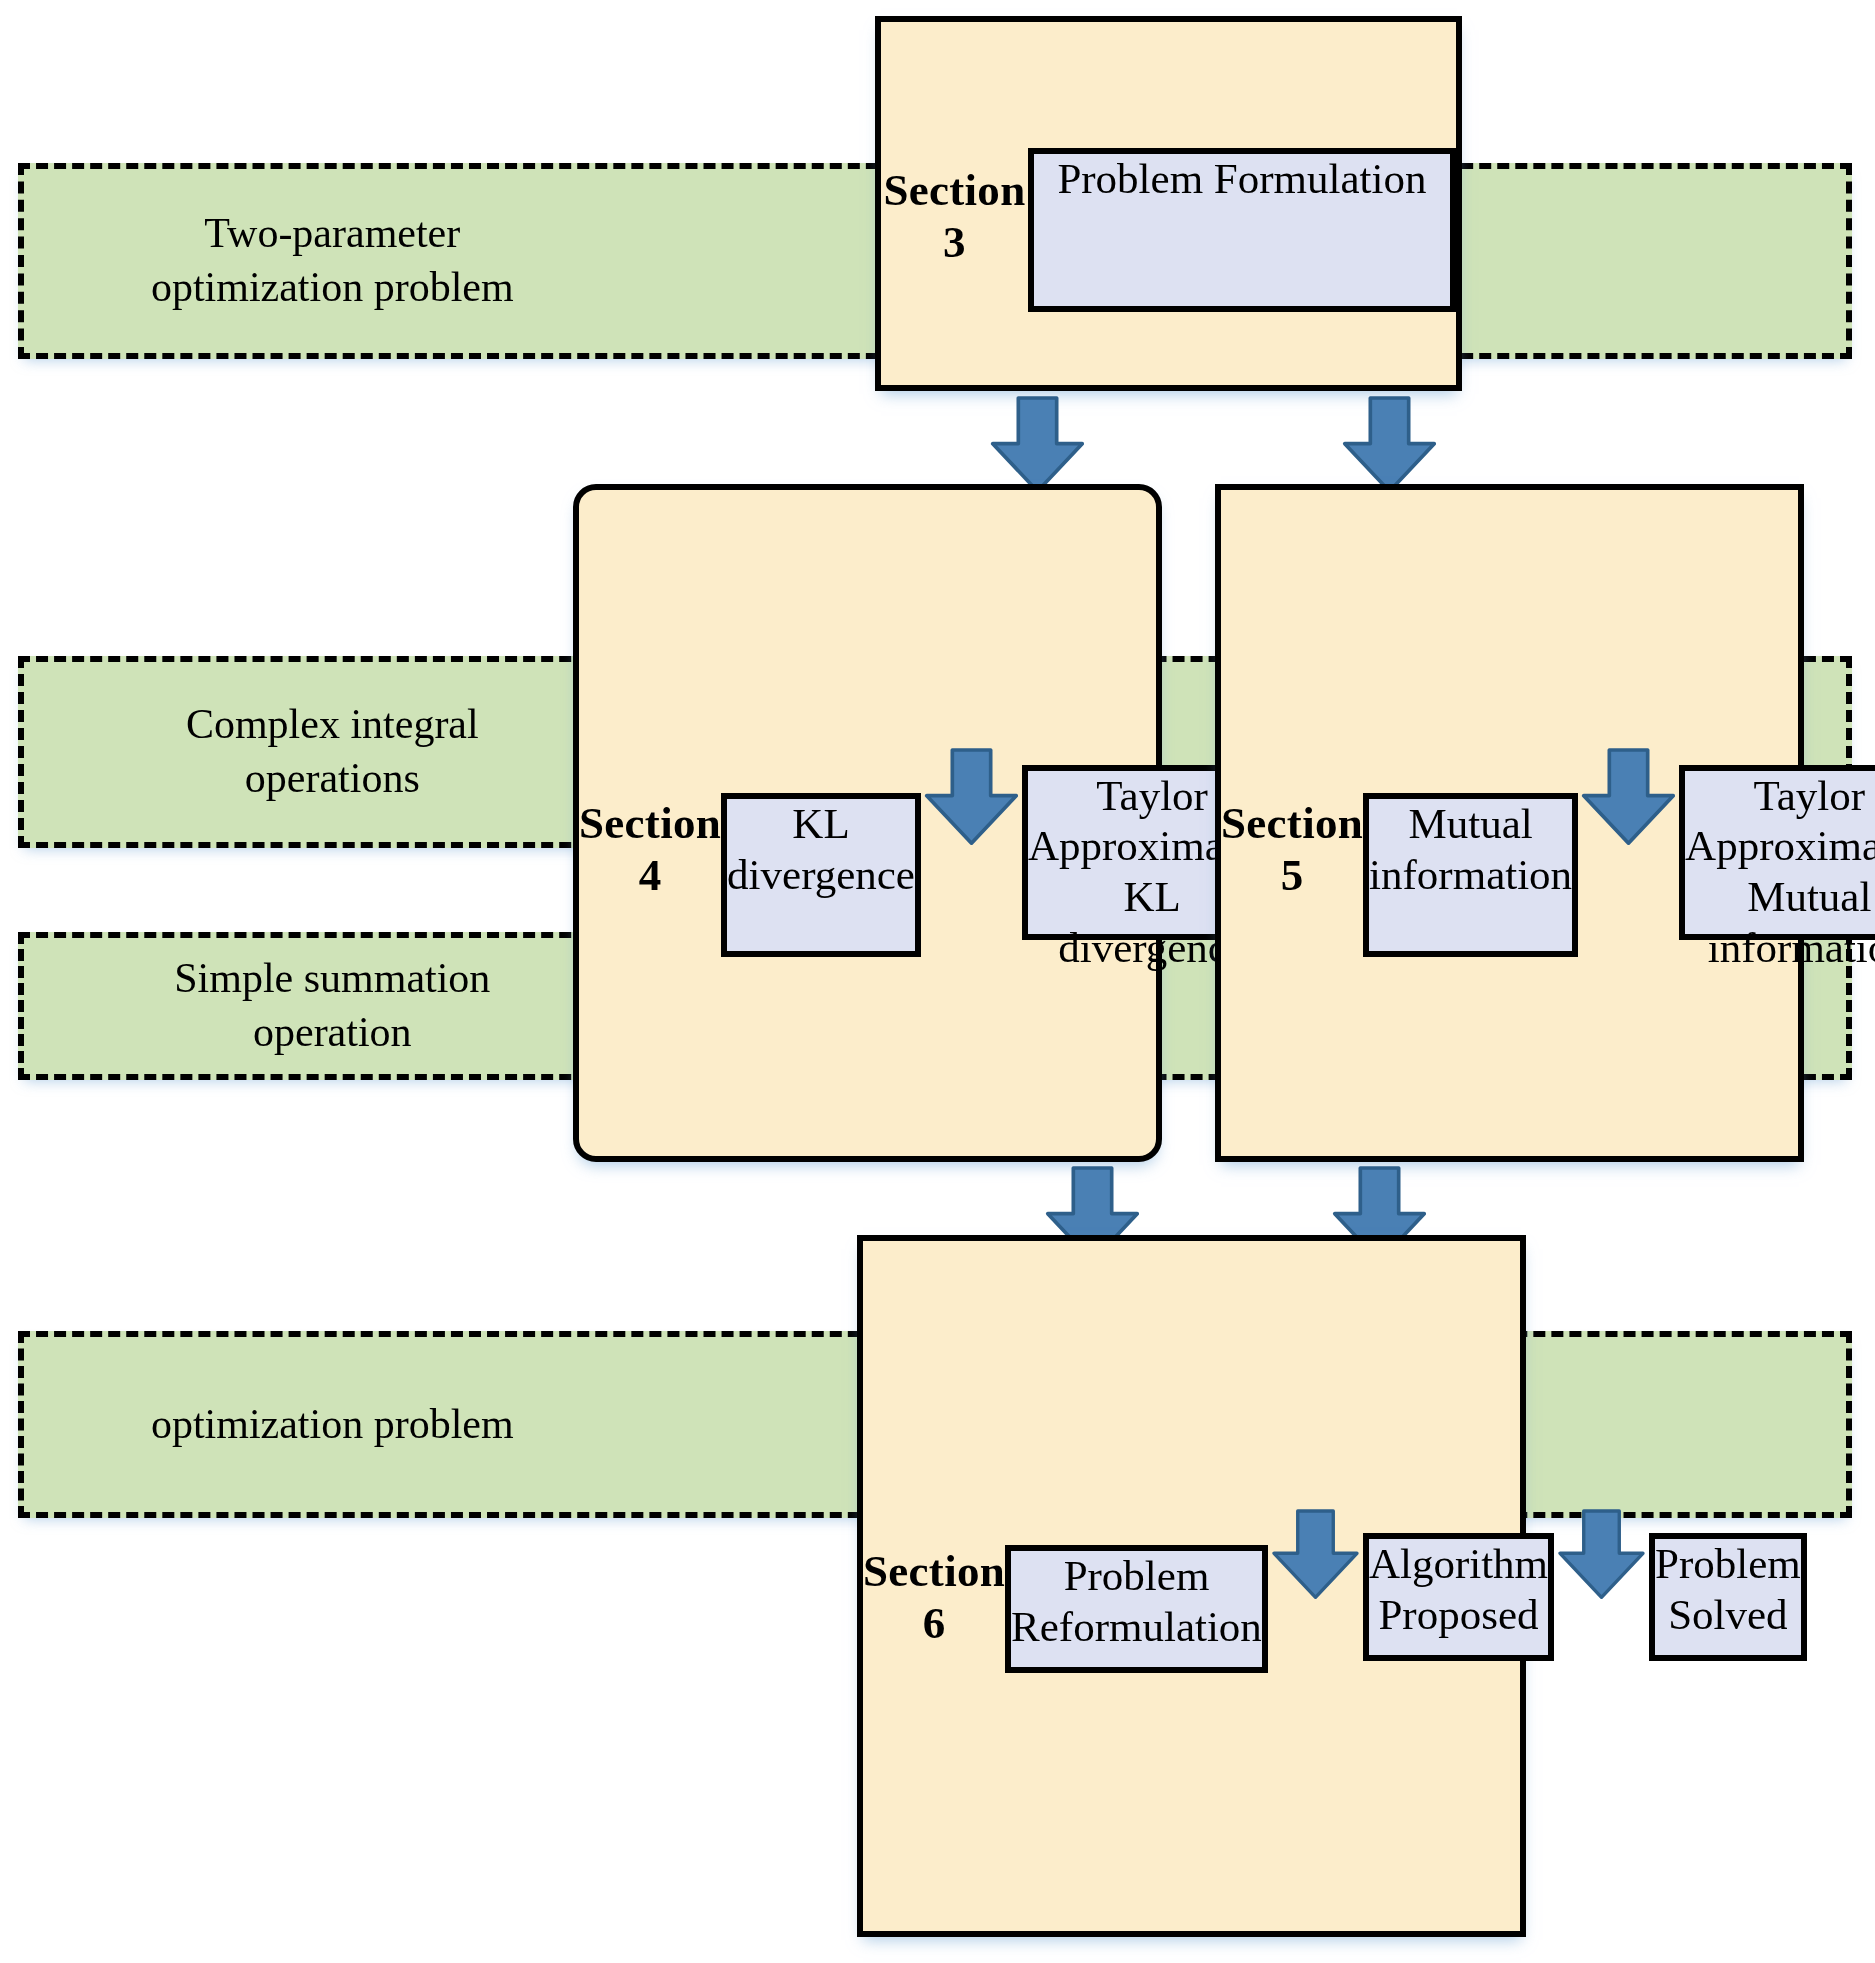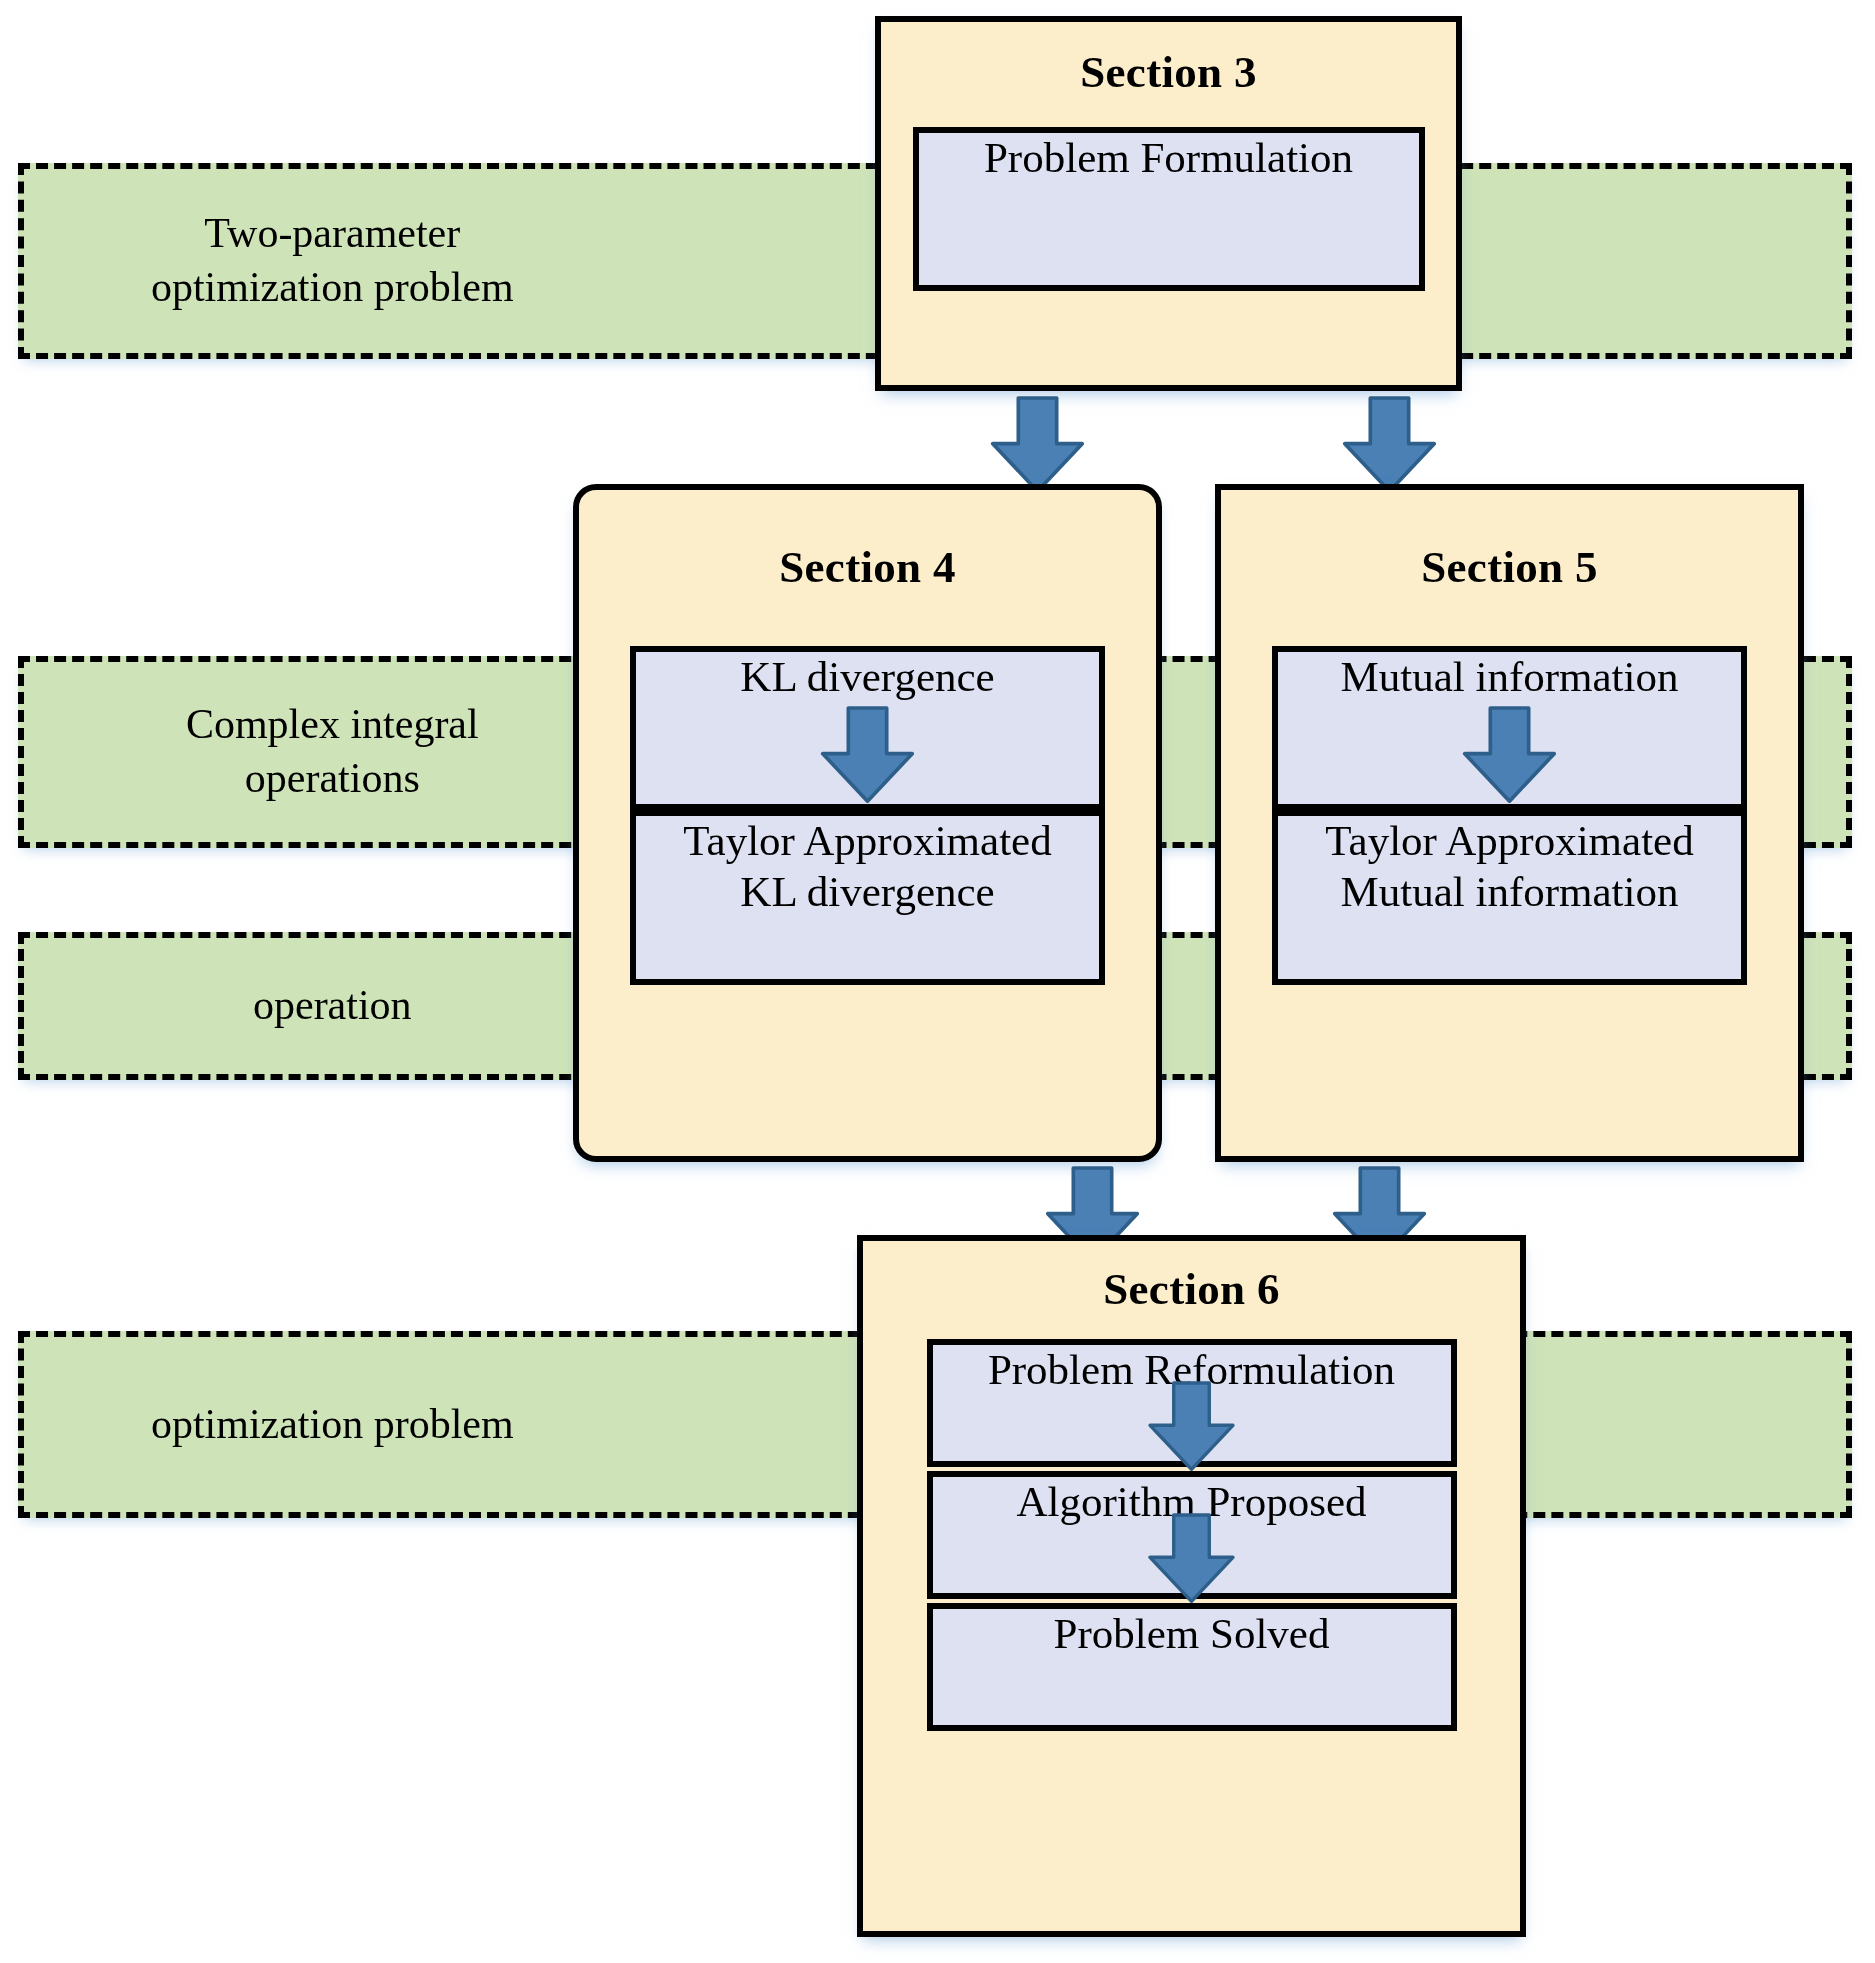--- a/index.html
+++ b/index.html
@@ -9,21 +9,21 @@
 
   
   .lane{position:absolute;background:#cfe3b8;border:6.4px dashed #000000;
         box-sizing:border-box;display:flex;align-items:center;
         box-shadow:0 7.3px 12.8px -5.5px rgba(120,170,215,.55);}
   .lane-label{width:585px;text-align:center;font-size:42px;line-height:1.28;
               padding-left:31px;box-sizing:border-box;}
 
   
   .section{position:absolute;background:#fcedcb;border:6.4px solid #000000;
-           box-sizing:border-box;display:flex;flex-direction:column;
+           box-sizing:border-box;display:flex;
            align-items:center;
            box-shadow:0 8.2px 14.6px -5.5px rgba(120,170,215,.6);}
   .section-title{font-weight:bold;font-size:45px;text-align:center;
                  letter-spacing:0.3px;}
 
   
   .node{background:#dde1f2;border:6.4px solid #000000;box-sizing:border-box;
         display:flex;justify-content:center;
         text-align:center;font-size:43px;line-height:1.18;}
 
@@ -72,20 +72,21 @@
 
   <div class="lane" id="lane-2">
     <div class="lane-label">
       <div>Complex integral</div>
       <div>operations</div>
     </div>
   </div>
 
   <div class="lane" id="lane-3">
     <div class="lane-label">
+      <div>Simple summation</div>
       <div>operation</div>
     </div>
   </div>
 
   <div class="lane" id="lane-4">
     <div class="lane-label">
       <div>optimization problem</div>
     </div>
   </div>
 

